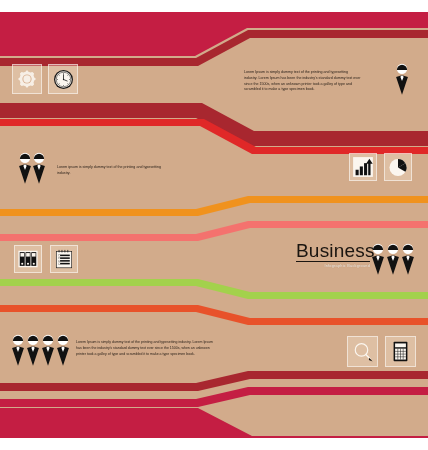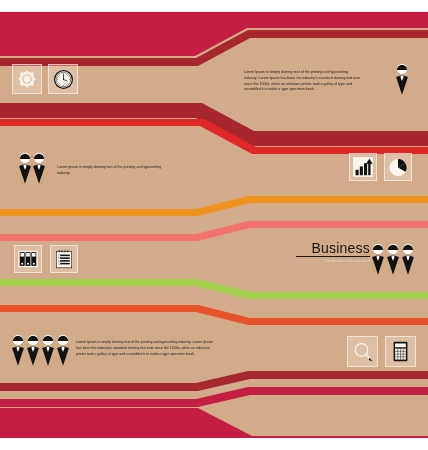--- a/index.html
+++ b/index.html
@@ -84,21 +84,21 @@
   
   #brand {
     position: absolute;
     left: 296px;
     top: 241px;
     width: 74px;
     text-align: right;
   }
   #brand .brand-title {
     font-family: "Liberation Sans", sans-serif;
-    font-size: 14px;
+    font-size: 19px;
     font-weight: 400;
     color: #1b1510;
     letter-spacing: 0.2px;
     line-height: 1;
     display: block;
     border-bottom: 1px solid #1b1510;
     padding-bottom: 1px;
   }
   #brand .brand-sub {
     display: block;

